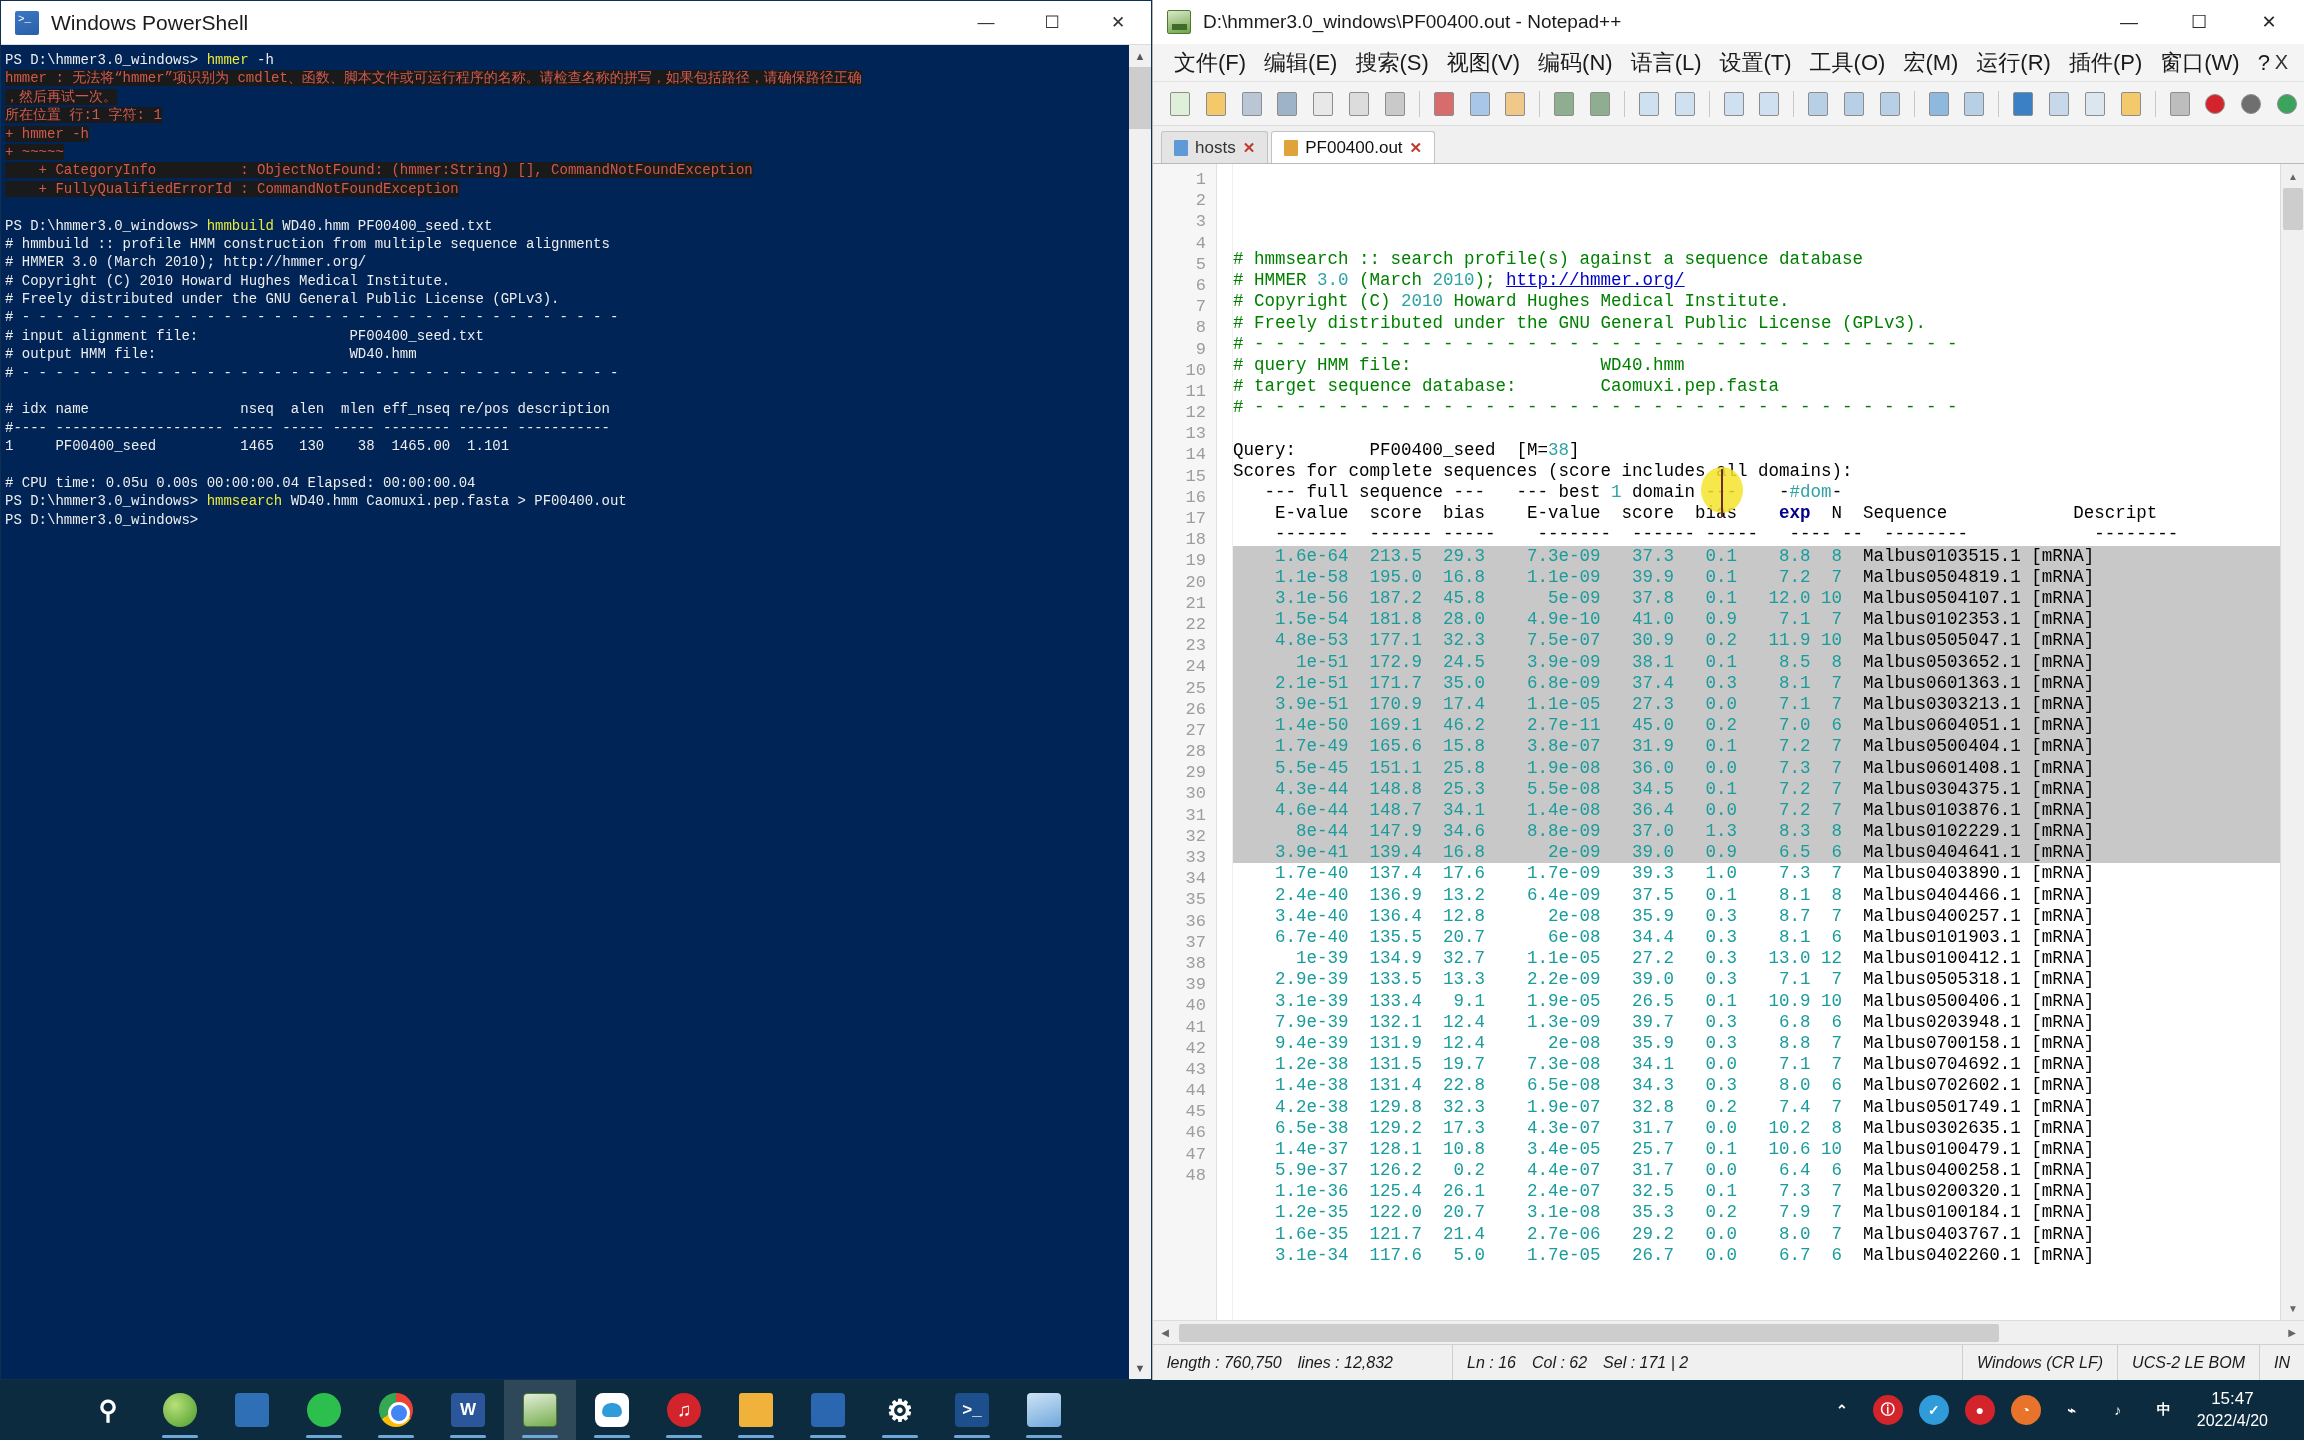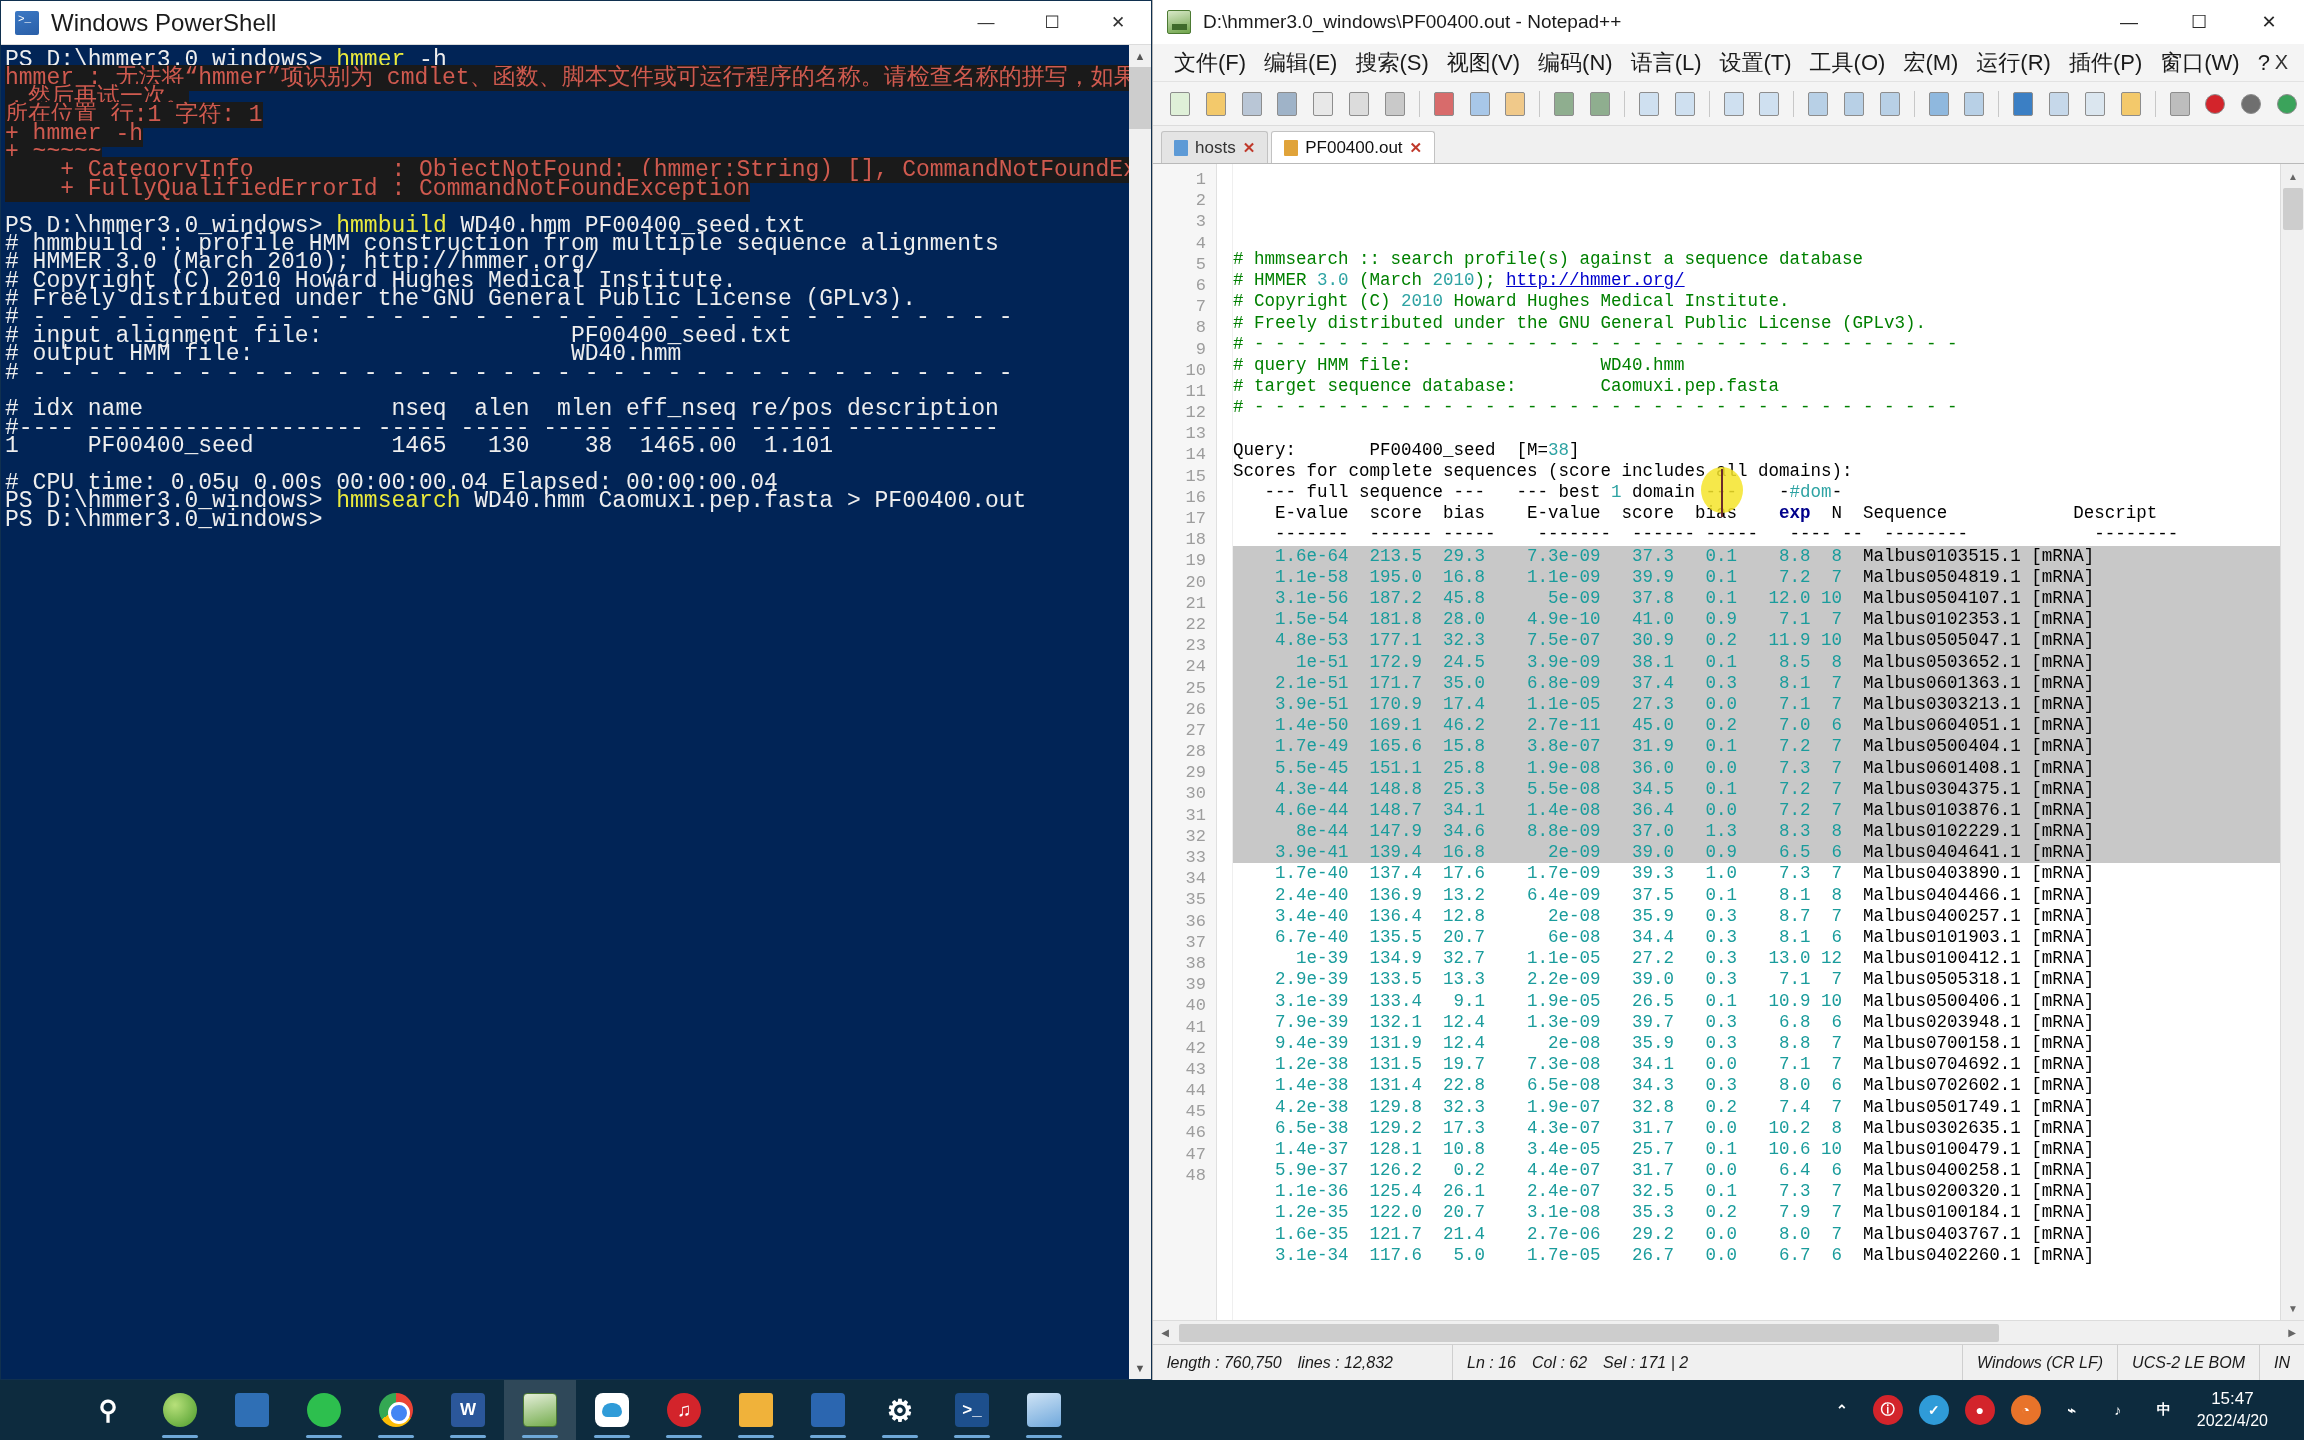--- a/index.html
+++ b/index.html
@@ -51,34 +51,34 @@
   }
   .ps-icon {
     width: 24px; height: 24px; margin-left: 14px; margin-right: 12px;
     background: linear-gradient(160deg,#3b78c4,#2a5fa8);
     border-radius: 2px; position: relative;
   }
   .ps-icon::after {
     content: "\003E_"; position: absolute; left: 3px; top: 2px;
     font-family: "Liberation Mono", monospace; font-size: 11px; color: #fff;
   }
-  .ps-title { font-size: 24px; color: #1b1b1b; font-weight: 400; }
+  .ps-title { font-size: 21px; color: #1b1b1b; font-weight: 400; }
   .ps-winbtns { margin-left: auto; display: flex; height: 100%; }
   .ps-winbtn {
     width: 66px; height: 100%; display: flex; align-items: center; justify-content: center;
     font-size: 17px; color: #333;
   }
 
   .ps-body {
     position: relative;
     height: calc(100% - 44px);
     background: #012456;
     color: #eeeeee;
     font-family: "Liberation Mono", "DejaVu Sans Mono", monospace;
-    font-size: 23px;
+    font-size: 14px;
     line-height: 18.4px;
     padding: 6px 0 0 4px;
     overflow: hidden;
     white-space: pre;
   }
   .ps-body .ln { display: block; height: 18.4px; }
   .ps-cmd-path { color: #eeeeee; }
   .ps-cmd-word { color: #eaea3c; }
   .ps-err { color: #d05a4f; background: #1a1a1a; }
   .ps-scrollbar {

